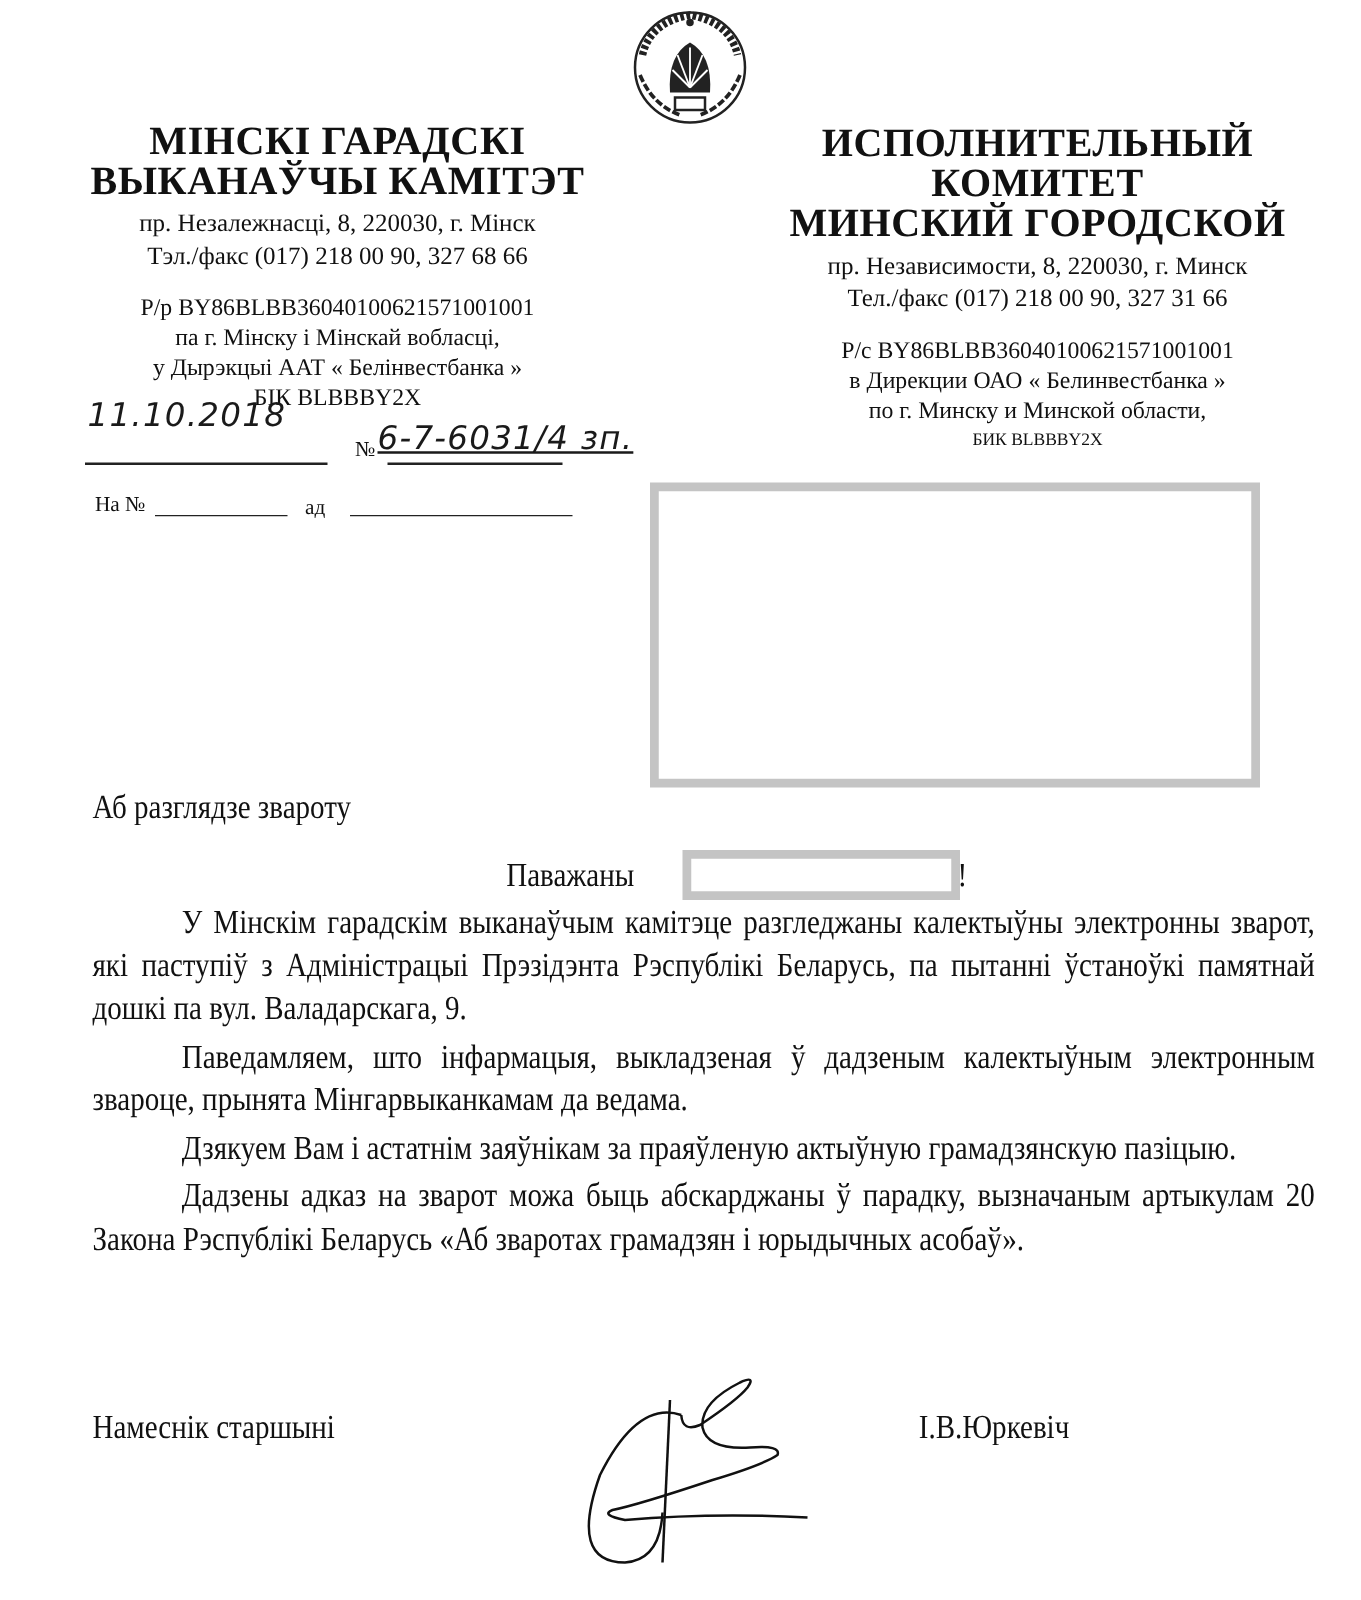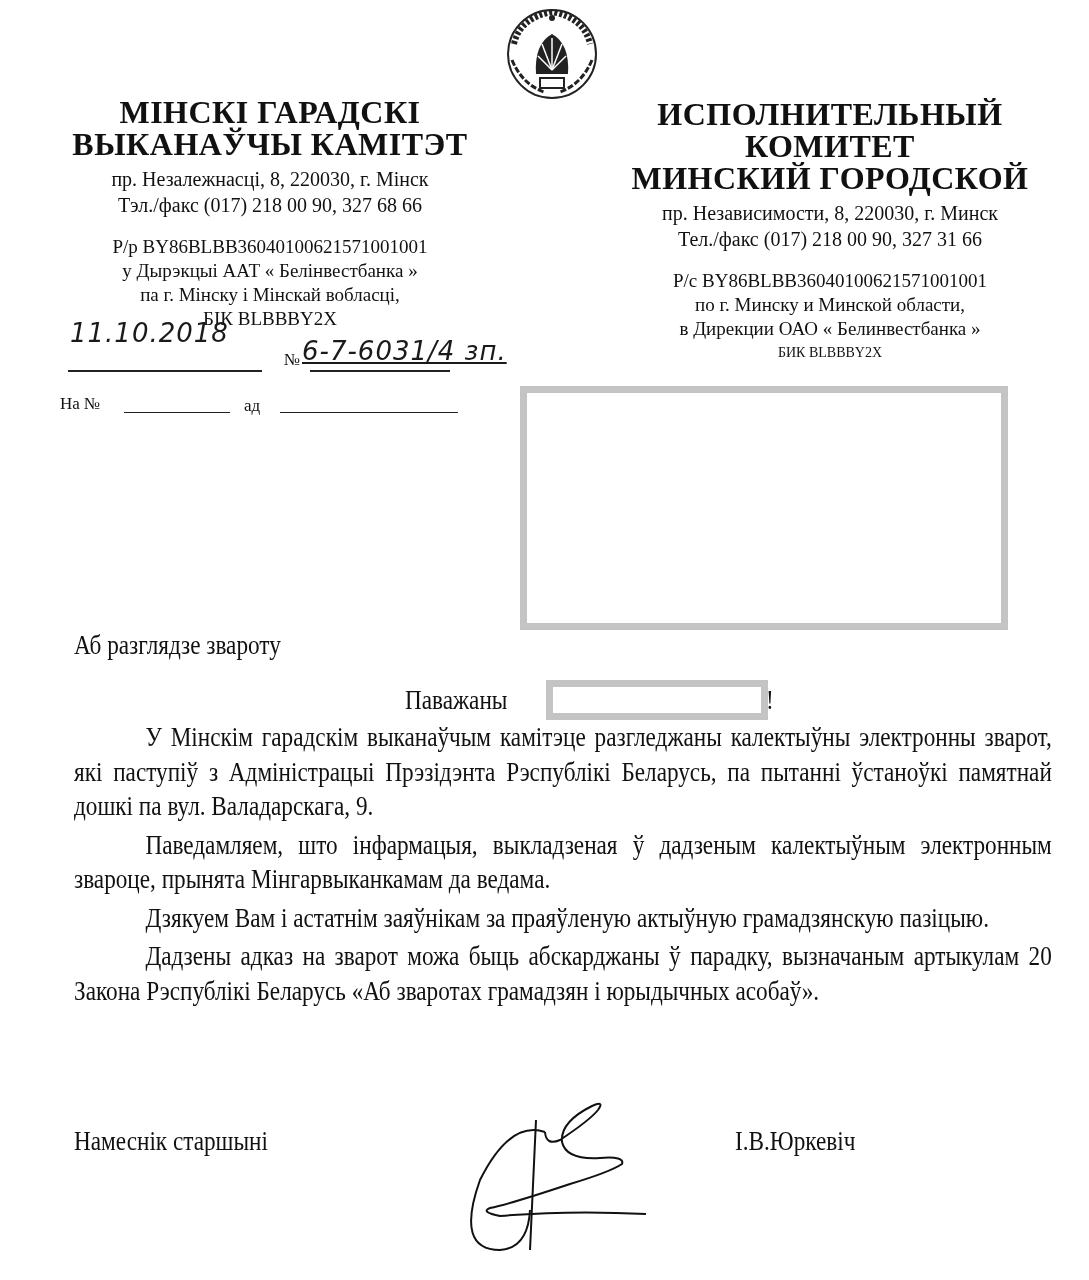--- a/index.html
+++ b/index.html
@@ -41,42 +41,42 @@
     <circle cx="52" cy="14" r="3" fill="#222"></circle>
   </svg>
 </div>
 
 <div class="abs hdr" id="hdr-left">
   <div class="title">МІНСКІ  ГАРАДСКІ</div>
   <div class="title">ВЫКАНАЎЧЫ  КАМІТЭТ</div>
   <div class="addr" style="margin-top:6px">пр. Незалежнасці, 8, 220030, г. Мінск</div>
   <div class="addr">Тэл./факс  (017) 218 00 90,  327 68 66</div>
   <div class="bank">Р/р BY86BLBB36040100621571001001</div>
+  <div class="addr" style="font-size:19px;line-height:24px">па г. Мінску і Мінскай вобласці,</div>
   <div class="addr" style="font-size:19px;line-height:24px">у  Дырэкцыі  ААТ  « Белінвестбанка »</div>
-  <div class="addr" style="font-size:19px;line-height:24px">па г. Мінску і Мінскай вобласці,</div>
   <div class="addr" style="font-size:19px;line-height:24px">БІК  BLBBBY2X</div>
 </div>
 
 <div class="abs hdr" id="hdr-right">
   <div class="title">ИСПОЛНИТЕЛЬНЫЙ КОМИТЕТ</div>
   <div class="title">МИНСКИЙ ГОРОДСКОЙ</div>
   <div class="addr" style="margin-top:6px">пр. Независимости, 8, 220030, г. Минск</div>
   <div class="addr">Тел./факс  (017) 218 00 90,  327 31 66</div>
   <div class="bank">Р/с BY86BLBB36040100621571001001</div>
+  <div class="addr" style="font-size:19px;line-height:24px">в  Дирекции  ОАО  « Белинвестбанка »</div>
   <div class="addr" style="font-size:19px;line-height:24px">по г. Минску и Минской области,</div>
-  <div class="addr" style="font-size:19px;line-height:24px">в  Дирекции  ОАО  « Белинвестбанка »</div>
   <div class="addr" style="font-size:14px;line-height:24px">БИК  BLBBBY2X</div>
 </div>
 
 <div class="abs hand" style="left:70px;top:318px;">11.10.2018</div>
 <div class="abs line" style="left:68px;top:370px;width:194px;"></div>
 <div class="abs small" style="left:284px;top:350px;">№</div>
 <div class="abs hand" style="left:302px;top:336px;text-decoration:underline;">6-7-6031/4 зп.</div>
 <div class="abs line" style="left:310px;top:370px;width:140px;"></div>
-<div class="abs small" style="left:60px;top:394px;">На №</div>
+<div class="abs small" style="left:76px;top:394px;">На №</div>
 <div class="abs" style="left:124px;top:412px;width:106px;border-bottom:1.5px solid #222;"></div>
 <div class="abs small" style="left:244px;top:396px;">ад</div>
 <div class="abs" style="left:280px;top:412px;width:178px;border-bottom:1.5px solid #222;"></div>
 
 <div class="abs redact" style="left:520px;top:386px;width:488px;height:244px;"></div>
 
 <div class="abs body-text" style="left:74px;top:628px;white-space:nowrap;">Аб разглядзе звароту</div>
 
 <div class="abs body-text" style="left:405px;top:683px;white-space:nowrap;">Паважаны</div>
 <div class="abs redact" style="left:546px;top:680px;width:222px;height:40px;"></div>

